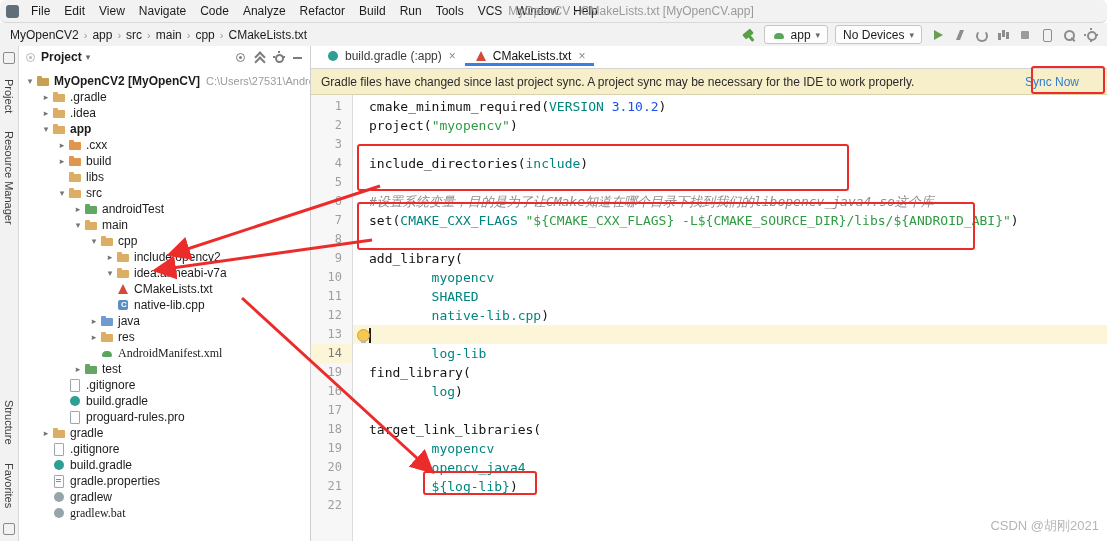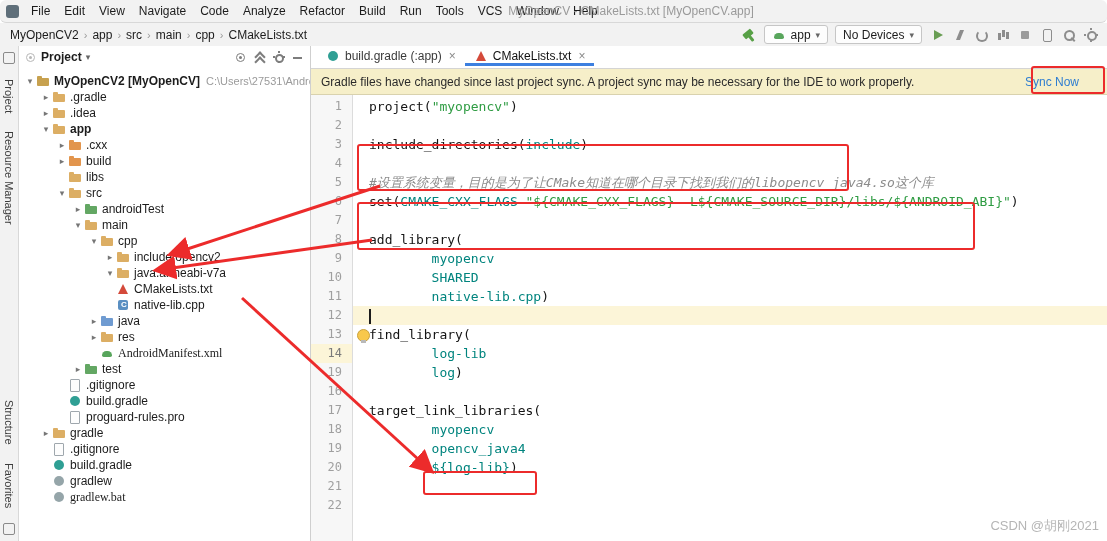--- a/index.html
+++ b/index.html
@@ -272,21 +272,21 @@
             <span class="tree-label">cpp</span>
           </div>
           <div class="tree-row" style="padding-left: 86px;">
             <span class="chev">▸</span>
             <span class="tico folder"></span>
             <span class="tree-label">include.opencv2</span>
           </div>
           <div class="tree-row" style="padding-left: 86px;">
             <span class="chev">▾</span>
             <span class="tico folder"></span>
-            <span class="tree-label">java.armeabi-v7a</span>
+            <span class="tree-label">idea.armeabi-v7a</span>
           </div>
           <div class="tree-row" style="padding-left: 86px;">
             <span class="chev"></span>
             <span class="tico cmake-file"></span>
             <span class="tree-label">CMakeLists.txt</span>
           </div>
           <div class="tree-row" style="padding-left: 86px;">
             <span class="chev"></span>
             <span class="tico cpp-file"></span>
             <span class="tree-label">native-lib.cpp</span>
@@ -333,20 +333,25 @@
           </div>
           <div class="tree-row" style="padding-left: 22px;">
             <span class="chev"></span>
             <span class="tico git-file"></span>
             <span class="tree-label">.gitignore</span>
           </div>
           <div class="tree-row" style="padding-left: 22px;">
             <span class="chev"></span>
             <span class="tico gradle-file"></span>
             <span class="tree-label">build.gradle</span>
+          </div>
+          <div class="tree-row" style="padding-left: 22px;">
+            <span class="chev"></span>
+            <span class="tico props-file"></span>
+            <span class="tree-label">gradle.properties</span>
           </div>
           <div class="tree-row" style="padding-left: 22px;">
             <span class="chev"></span>
             <span class="tico gradlew-file"></span>
             <span class="tree-label">gradlew</span>
           </div>
           <div class="tree-row" style="padding-left: 22px; font-family: Liberation Serif, serif;">
             <span class="chev"></span>
             <span class="tico gradlew-file"></span>
             <span class="tree-label">gradlew.bat</span>
@@ -390,34 +395,35 @@
             <div class="ln">19</div>
             <div class="ln">16</div>
             <div class="ln">17</div>
             <div class="ln">18</div>
             <div class="ln">19</div>
             <div class="ln">20</div>
             <div class="ln">21</div>
             <div class="ln">22</div>
           </div>
         <div class="code" id="code">
+            <div class="code-line"><span class="tk-cmd">cmake_minimum_required(</span><span class="tk-kw">VERSION</span><span class="tk-pl"> </span><span class="tk-num">3.10.2</span><span class="tk-pl">)</span></div>
             <div class="code-line"><span class="tk-cmd">project(</span><span class="tk-str">"myopencv"</span><span class="tk-pl">)</span></div>
             <div class="code-line"></div>
             <div class="code-line"><span class="tk-cmd">include_directories(</span><span class="tk-arg">include</span><span class="tk-pl">)</span></div>
             <div class="code-line"></div>
             <div class="code-line"><span class="tk-cmt">#设置系统变量，目的是为了让CMake知道在哪个目录下找到我们的libopencv_java4.so这个库</span></div>
             <div class="code-line"><span class="tk-cmd">set(</span><span class="tk-arg">CMAKE_CXX_FLAGS</span><span class="tk-pl"> </span><span class="tk-str">"${CMAKE_CXX_FLAGS} -L${CMAKE_SOURCE_DIR}/libs/${ANDROID_ABI}"</span><span class="tk-pl">)</span></div>
             <div class="code-line"></div>
             <div class="code-line"><span class="tk-cmd">add_library(</span></div>
             <div class="code-line"><span class="tk-arg">        myopencv</span></div>
             <div class="code-line"><span class="tk-kw">        SHARED</span></div>
             <div class="code-line"><span class="tk-arg">        native-lib.cpp</span><span class="tk-pl">)</span></div>
             <div class="code-line current"><span class="cursor"></span></div>
+            <div class="code-line"><span class="tk-arg">        log-lib</span></div>
             <div class="code-line"><span class="tk-cmd">find_library(</span></div>
-            <div class="code-line"><span class="tk-arg">        log-lib</span></div>
             <div class="code-line"><span class="tk-arg">        log</span><span class="tk-pl">)</span></div>
             <div class="code-line"></div>
             <div class="code-line"><span class="tk-cmd">target_link_libraries(</span></div>
             <div class="code-line"><span class="tk-arg">        myopencv</span></div>
             <div class="code-line"><span class="tk-arg">        opencv_java4</span></div>
             <div class="code-line"><span class="tk-var">        ${log-lib}</span><span class="tk-pl">)</span></div>
           </div>
         <div class="bulb"></div>
       </div>
     </div>

